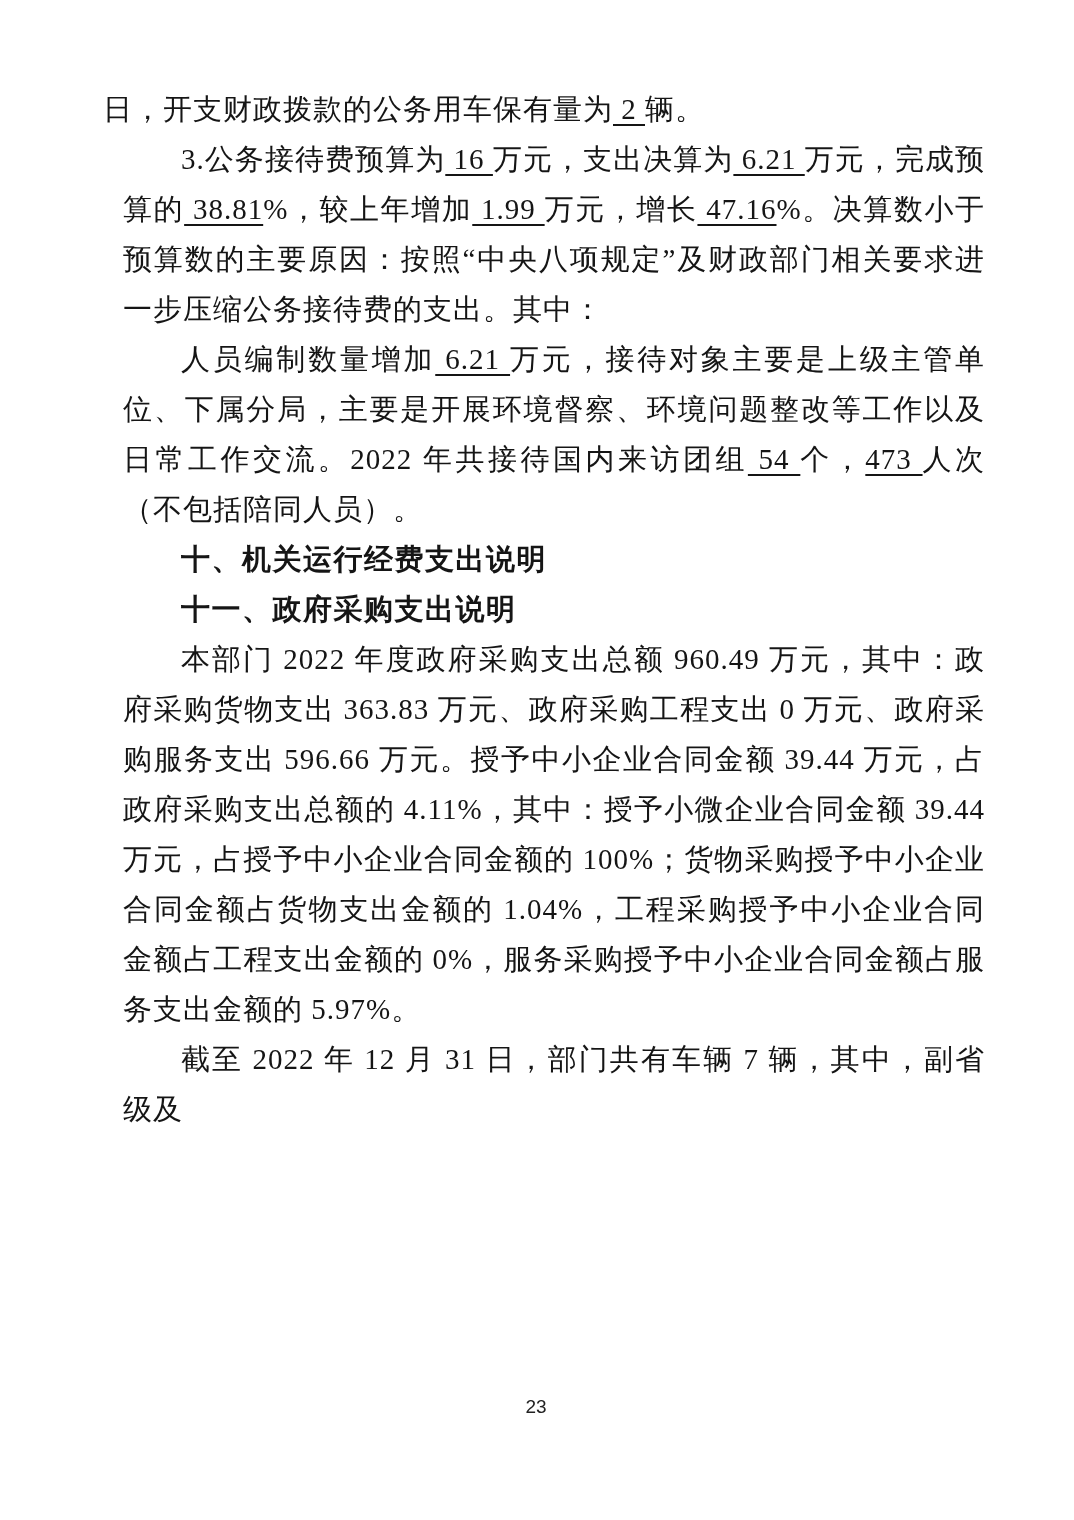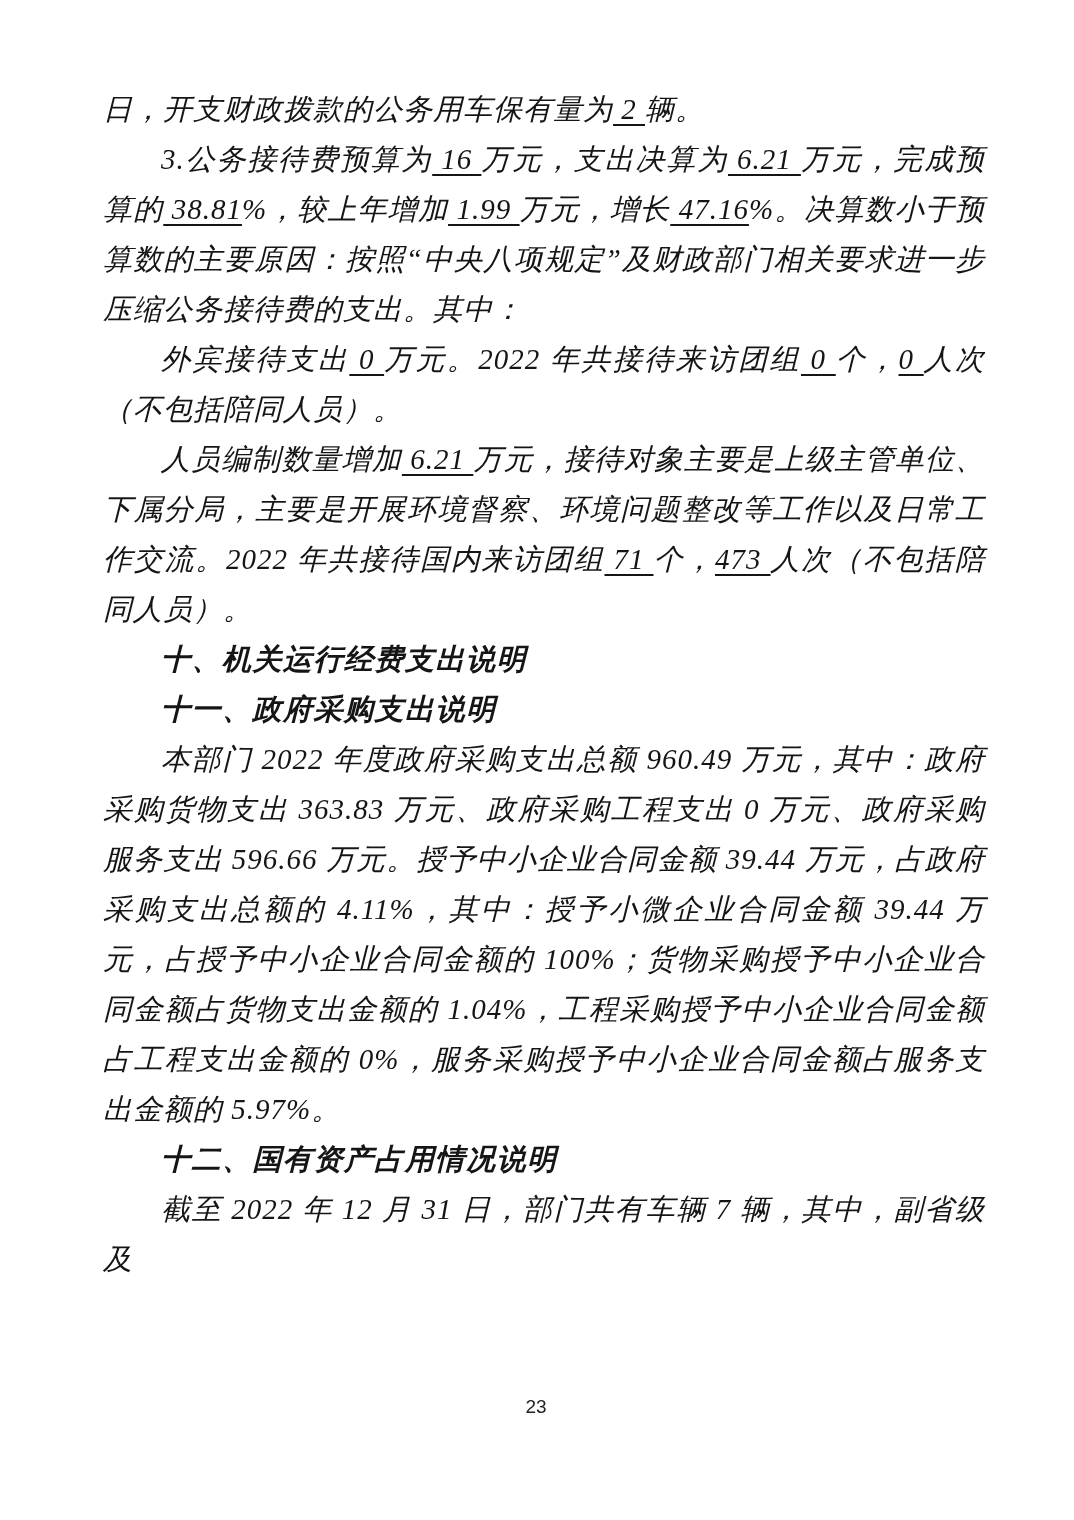--- a/index.html
+++ b/index.html
@@ -22,23 +22,22 @@
     width: 882px;
   }
   .para {
     margin: 0;
     font-size: 29px;
     line-height: 50px;
     letter-spacing: 1px;
     text-align: justify;
     text-justify: inter-ideograph;
     word-break: break-all;
-    font-style: italic;
   }
-  .indent { text-indent: 2em; }
+  .indent { text-indent: 2em; margin-left: 20px; }
   .heading {
     font-family: "Liberation Sans", sans-serif;
     font-weight: 700;
     letter-spacing: 1.5px;
   }
   .u {
     text-decoration: underline;
     text-decoration-thickness: 1.5px;
     text-underline-offset: 5px;
   }
@@ -55,30 +54,28 @@
 </style>
 </head>
 <body>
 
 <div class="page">
 
   <p class="para"><span>日，开支财政拨款的公务用车保有量为</span><span class="u"> 2 </span><span>辆。</span></p>
 
   <p class="para indent"><span>3.公务接待费预算为</span><span class="u"> 16 </span><span>万元，支出决算为</span><span class="u"> 6.21 </span><span>万元，完成预算的</span><span class="u"> 38.81</span><span>%，较上年增加</span><span class="u"> 1.99 </span><span>万元，增长</span><span class="u"> 47.16</span><span>%。决算数小于预算数的主要原因：按照“中央八项规定”及财政部门相关要求进一步压缩公务接待费的支出。其中：</span></p>
 
-  <p class="para indent"><span>外宾接待支出</span><span class="u"> 0 </span><span>万元。2022 年共接待来访团组</span><span class="u"> 0 </span><span>个，</span><span class="u">0 </span><span>人次（不包括陪同人员）。</span></p>
 
-  <p class="para indent"><span>人员编制数量增加</span><span class="u"> 6.21 </span><span>万元，接待对象主要是上级主管单位、下属分局，主要是开展环境督察、环境问题整改等工作以及日常工作交流。2022 年共接待国内来访团组</span><span class="u"> 71 </span><span>个，</span><span class="u">473 </span><span>人次（不包括陪同人员）。</span></p>
+  <p class="para indent"><span>人员编制数量增加</span><span class="u"> 6.21 </span><span>万元，接待对象主要是上级主管单位、下属分局，主要是开展环境督察、环境问题整改等工作以及日常工作交流。2022 年共接待国内来访团组</span><span class="u"> 54 </span><span>个，</span><span class="u">473 </span><span>人次（不包括陪同人员）。</span></p>
 
   <p class="para indent heading"><span>十、机关运行经费支出说明</span></p>
 
 
   <p class="para indent heading"><span>十一、政府采购支出说明</span></p>
 
   <p class="para indent"><span>本部门 2022 年度政府采购支出总额 960.49 万元，其中：政府采购货物支出 363.83 万元、政府采购工程支出 0 万元、政府采购服务支出 596.66 万元。授予中小企业合同金额 39.44 万元，占政府采购支出总额的 4.11%，其中：授予小微企业合同金额 39.44 万元，占授予中小企业合同金额的 100%；货物采购授予中小企业合同金额占货物支出金额的 1.04%，工程采购授予中小企业合同金额占工程支出金额的 0%，服务采购授予中小企业合同金额占服务支出金额的 5.97%。</span></p>
 
-  <p class="para indent heading"><span>十二、国有资产占用情况说明</span></p>
 
   <p class="para indent"><span>截至 2022 年 12 月 31 日，部门共有车辆 7 辆，其中，副省级及</span></p>
 
 </div>
 
 <div class="page-number">23</div>
 
 </body></html>

